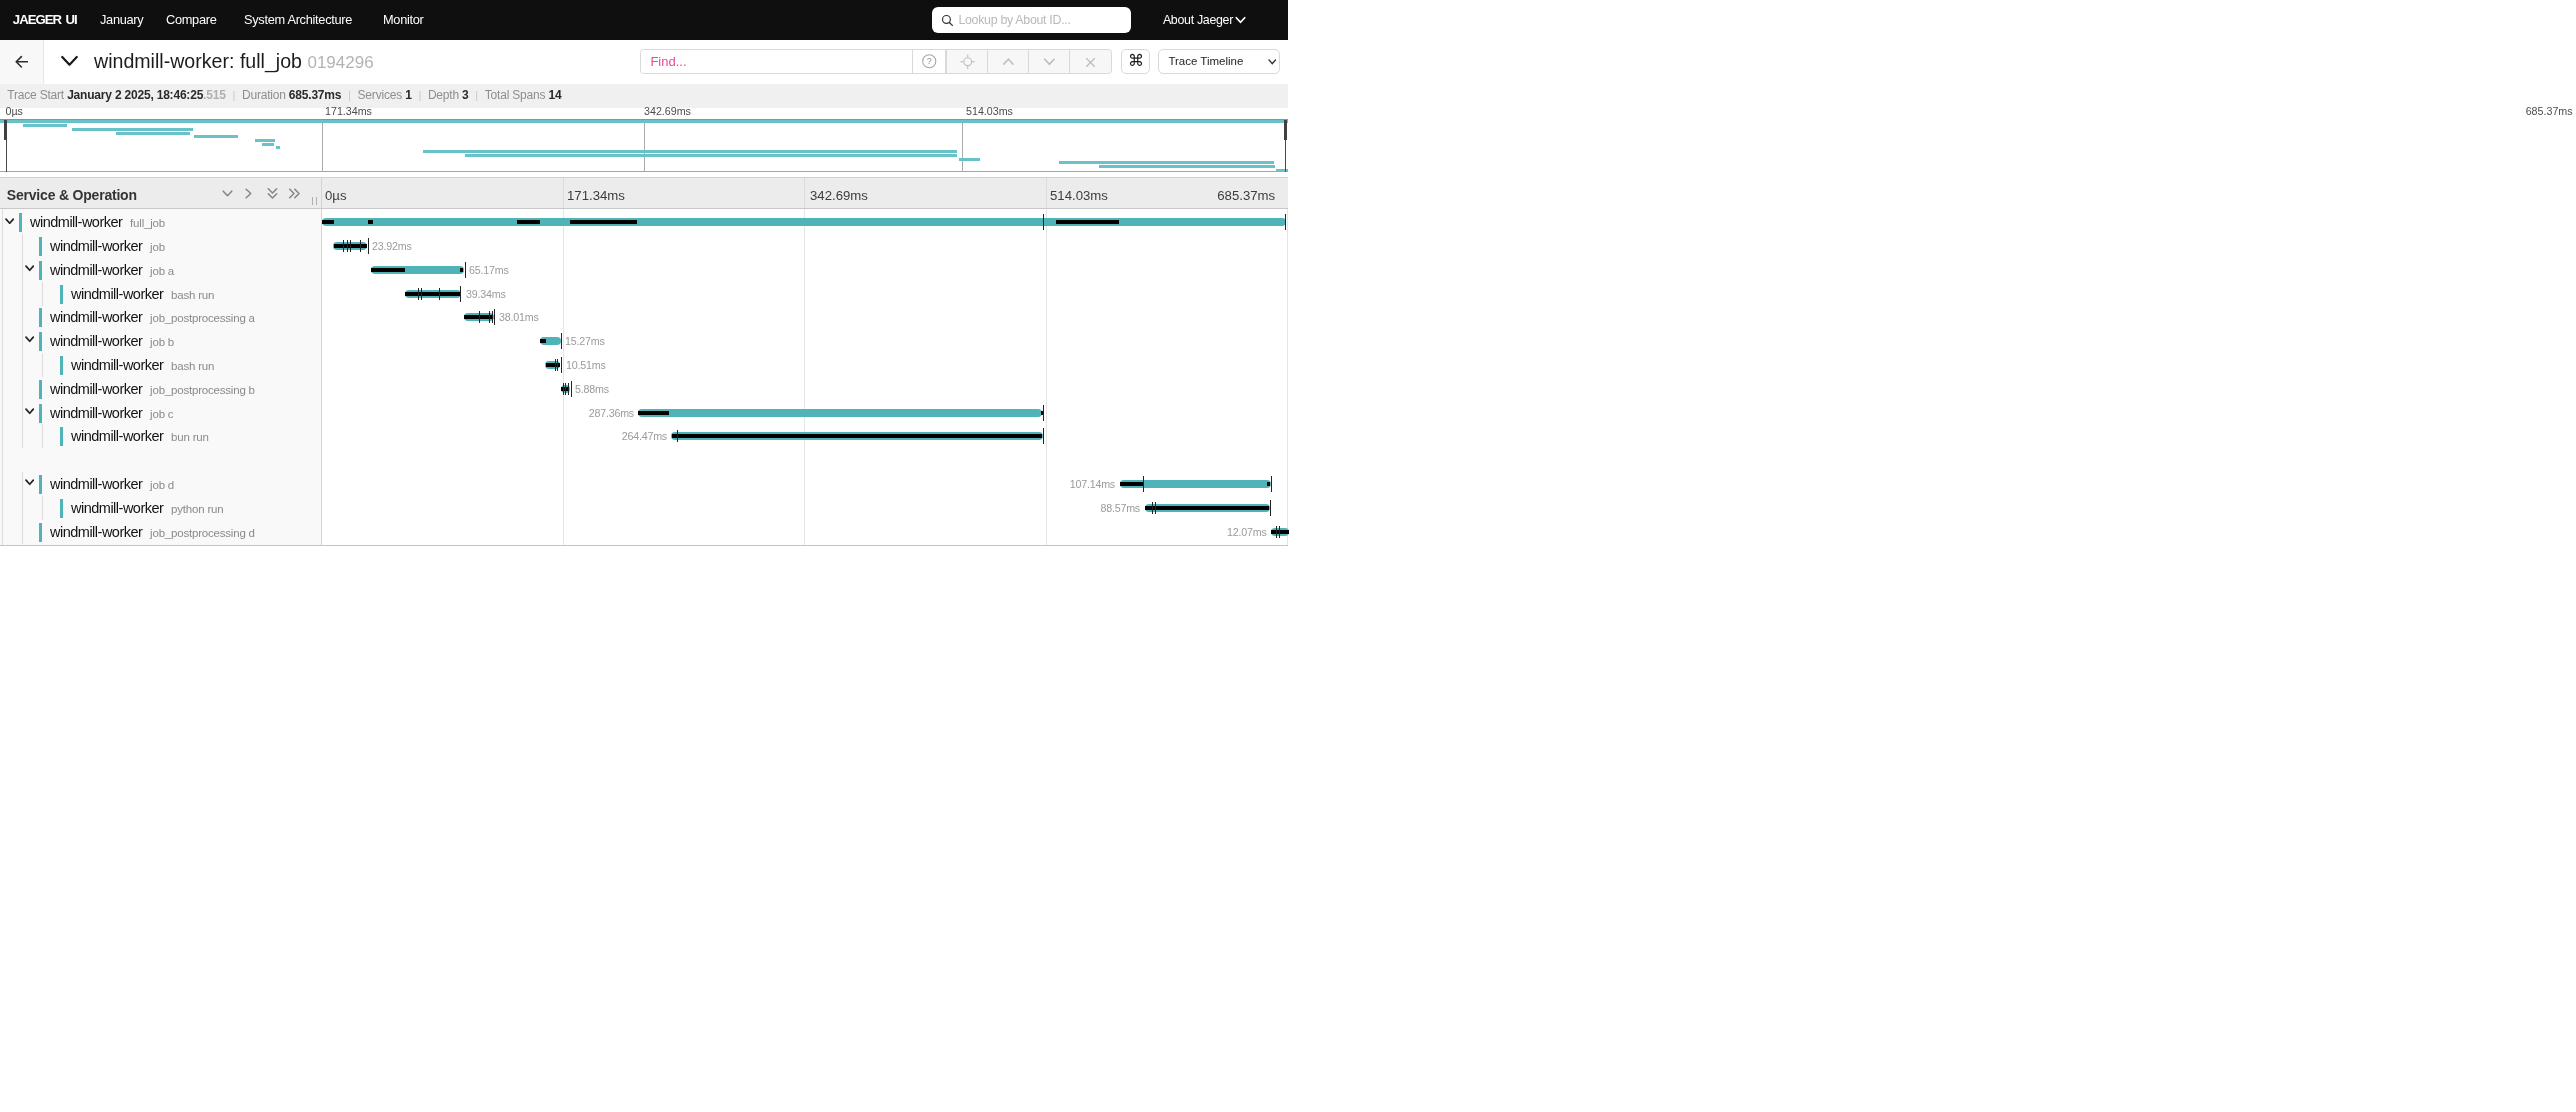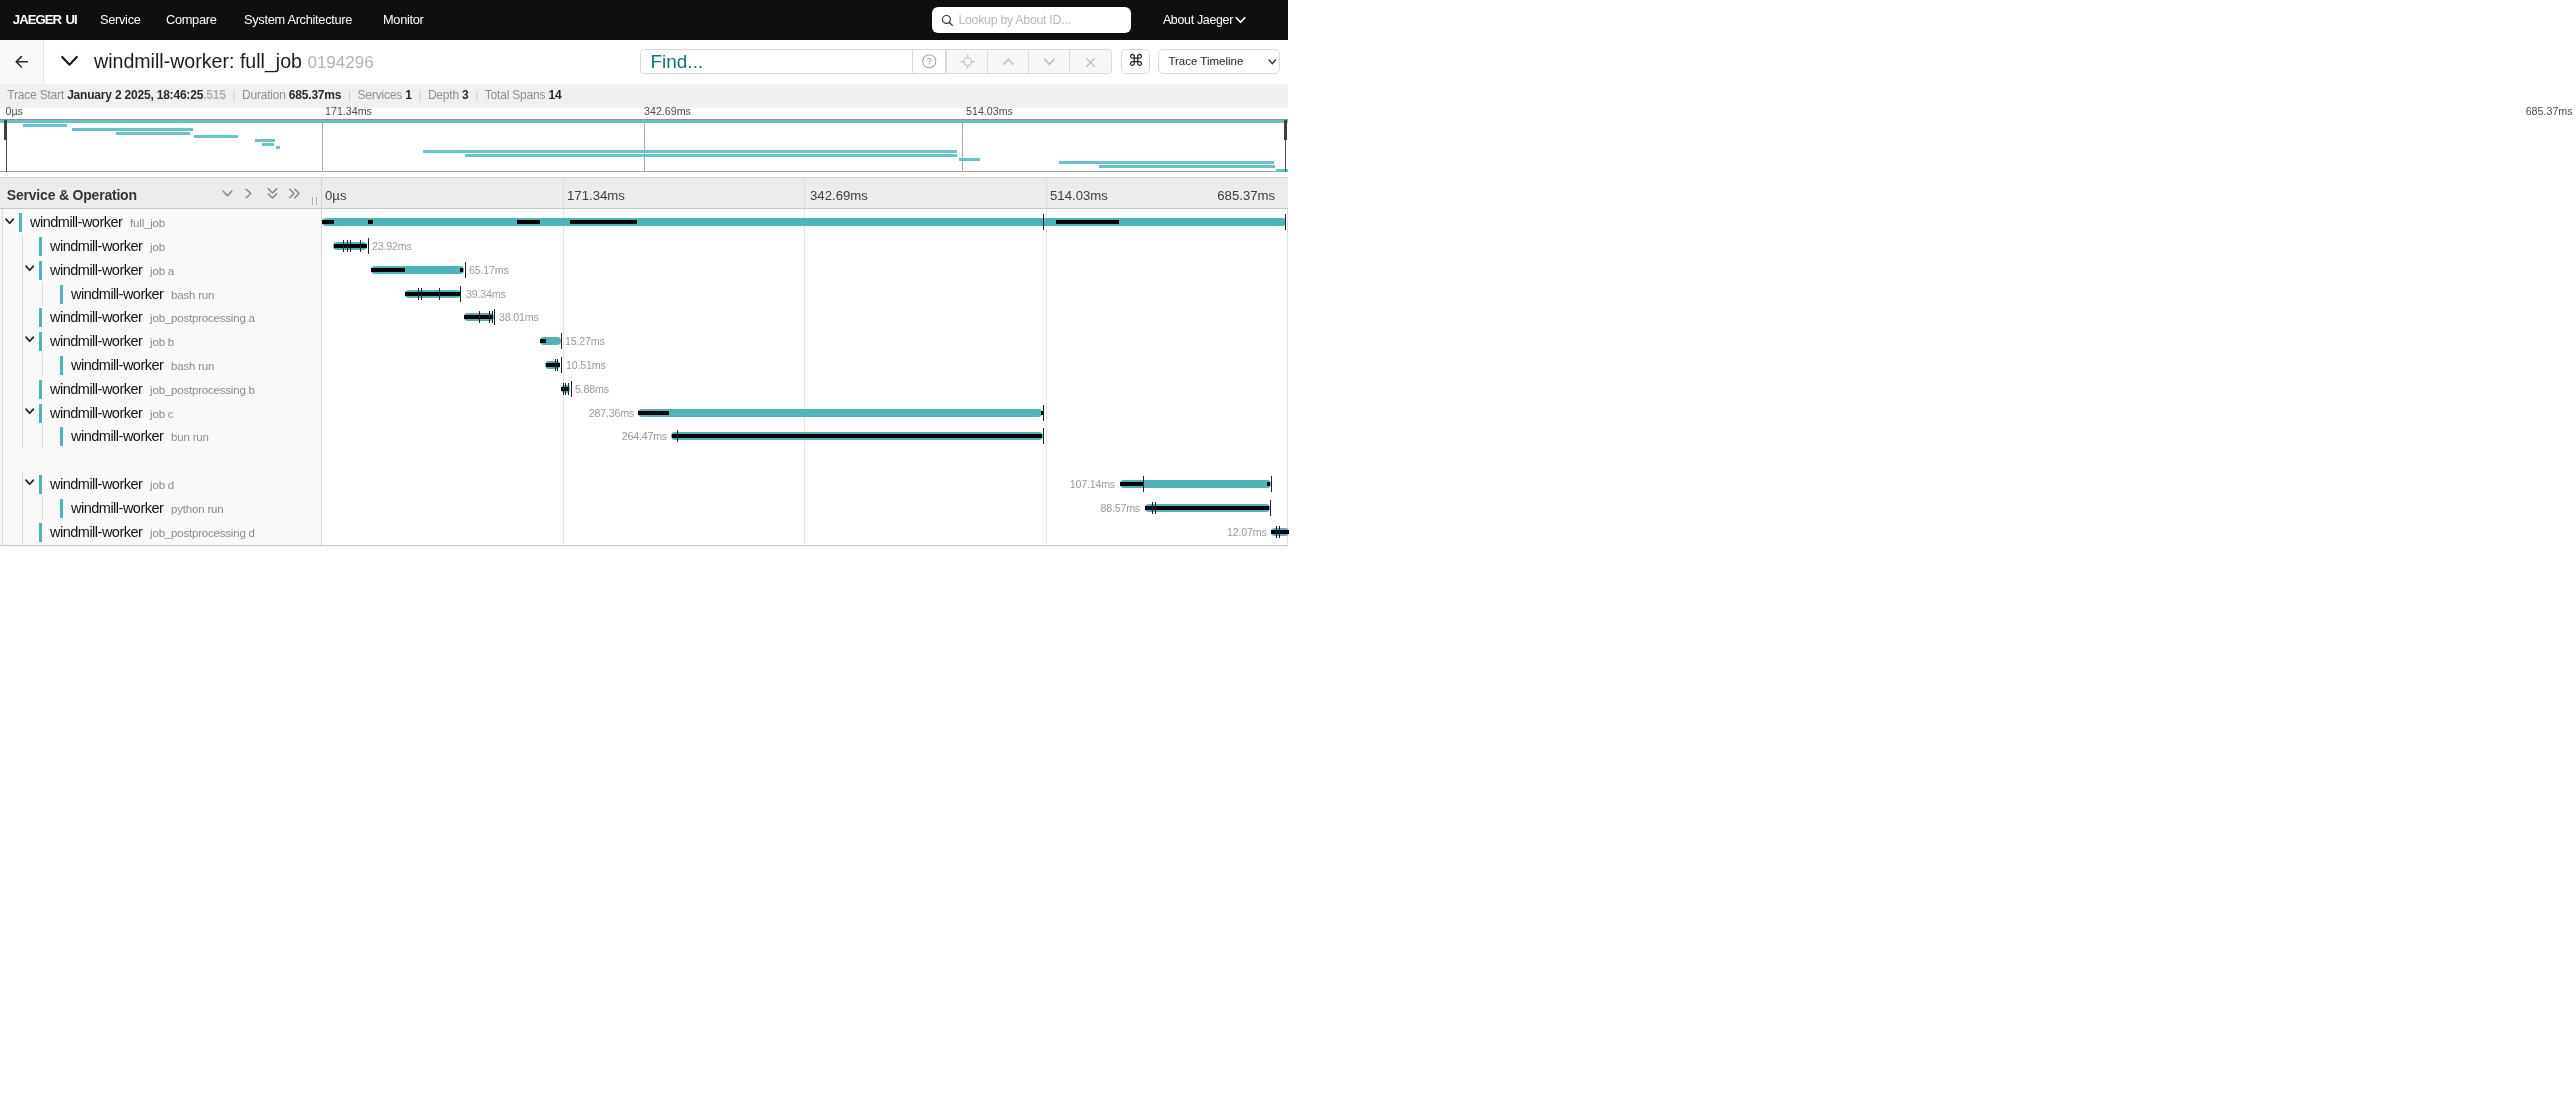--- a/index.html
+++ b/index.html
@@ -45,21 +45,21 @@
 .bar { position:absolute; top:7.7px; height:8.5px; background:#50b3ba; border-radius:4.3px; }
 .seg { position:absolute; top:10px; height:3.8px; background:#000; }
 .tick { position:absolute; width:0.9px; background:#242424; }
 .dur { position:absolute; top:0; line-height:24px; font-size:10.7px; letter-spacing:-0.2px; color:#9b9b9b; white-space:nowrap; }
 .chev { stroke:#222; stroke-width:2; fill:none; stroke-linecap:round; stroke-linejoin:round; }
 #bottom { position:absolute; left:0; top:545px; width:1288px; height:11px; background:#fff; border-top:0.9px solid #c4c4c4; }
 </style></head><body>
 
 <div id="nav">
 <span class="brand">JAEGER UI</span>
-<span class="mi" style="left:100px">Service</span>
+<span class="mi" style="left:100px">January</span>
 <span class="mi" style="left:166px">Compare</span>
 <span class="mi" style="left:244px">System Architecture</span>
 <span class="mi" style="left:383px">Monitor</span>
 <div id="lookup">
       <svg class="abs" style="left:9.4px;top:6.8px" width="12.8" height="12.8" viewBox="0 0 16 16">
         <circle cx="6.8" cy="6.8" r="4.9" fill="none" stroke="#333" stroke-width="1.5"></circle>
         <line x1="10.5" y1="10.5" x2="14.2" y2="14.2" stroke="#333" stroke-width="1.7" stroke-linecap="round"></line>
       </svg>
       <span class="ph">Lookup by About ID...</span>
     </div>
@@ -71,21 +71,21 @@
 <div id="titlebar">
 <div id="backbox"></div>
 <svg class="abs" style="left:14.5px;top:15.4px" width="13.6" height="13.6" viewBox="0 0 17 17">
       <path d="M16 8.5 H2 M8 2 L1.5 8.5 L8 15" fill="none" stroke="#2e2e2e" stroke-width="2" stroke-linecap="round" stroke-linejoin="round"></path>
     </svg>
 <svg class="abs" style="left:60px;top:13.6px" width="19" height="15.4" viewBox="0 0 22 18">
       <path d="M2.5 3.5 L11 12.5 L19.5 3.5" fill="none" stroke="#1a1a1a" stroke-width="2.6" stroke-linecap="round" stroke-linejoin="round"></path>
     </svg>
 <div id="ttl">windmill-worker: full_job <span class="tid">0194296</span></div>
 <div class="fbtn" style="left:640px;width:273px;border-radius:3.4px 0 0 3.4px;">
-      <span style="position:absolute;left:9.4px;line-height:23px;font-size:19px;color:#0f766e;">Find...</span>
+      <span style="position:absolute;left:9.4px;line-height:23px;font-size:13px;color:#ec4899;">Find...</span>
     </div>
 <div class="fbtn" style="left:912px;width:34px;">
       <svg class="abs" style="left:9.4px;top:4.3px" width="14.5" height="14.5" viewBox="0 0 17 17">
         <circle cx="8.5" cy="8.5" r="7.7" fill="none" stroke="#a3a3a3" stroke-width="1.2"></circle>
         <text x="8.5" y="12.2" font-size="10.5" text-anchor="middle" fill="#8f8f8f" font-family="Liberation Sans">?</text>
       </svg>
     </div>
 <div class="fbtn fgray" style="left:946px;width:43px;">
       <svg class="abs" style="left:12.8px;top:4.3px" width="15.4" height="15.4" viewBox="0 0 18 18">
         <g stroke="#c3c3c3" stroke-width="1.4" fill="none">

